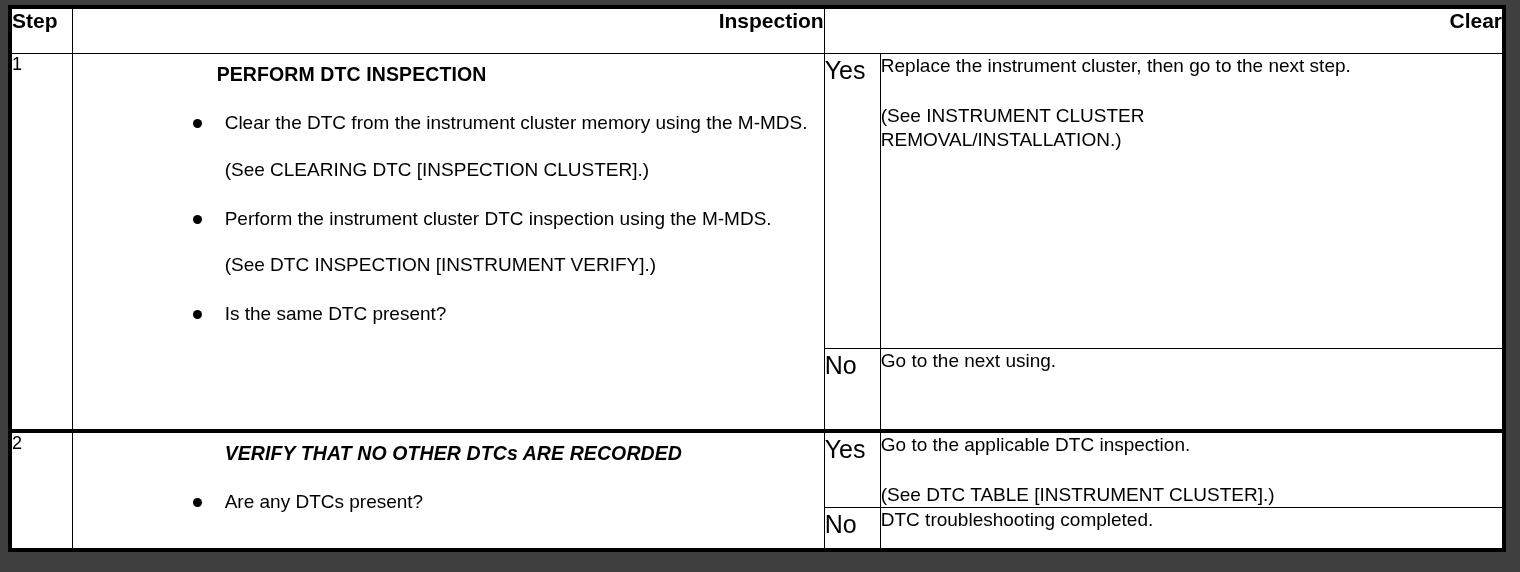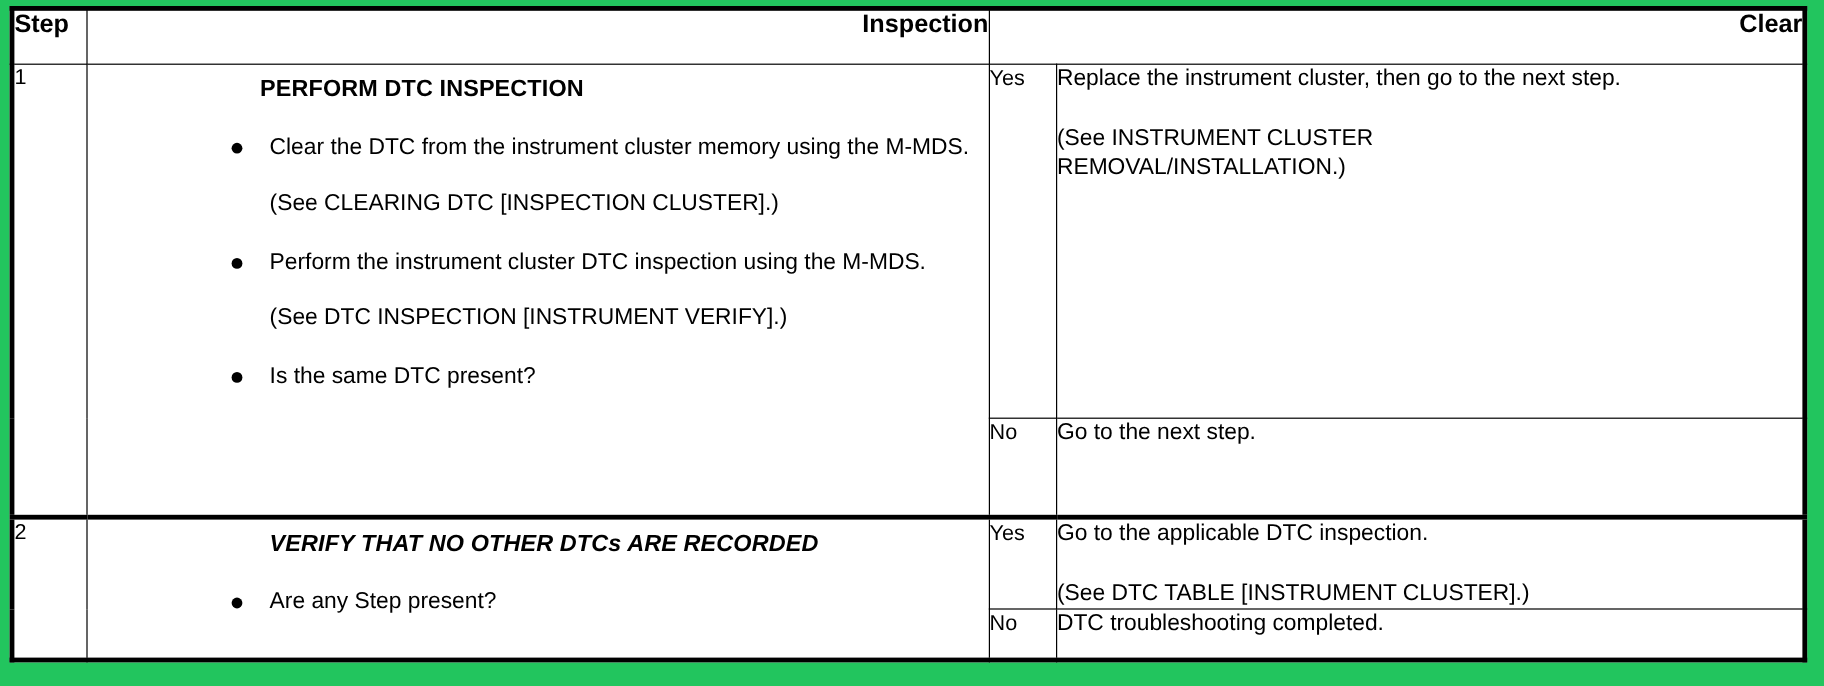--- a/index.html
+++ b/index.html
@@ -12,21 +12,21 @@
     height: 572px;
     font-family: "Liberation Sans", sans-serif;
     color: #000000;
     overflow: hidden;
   }
 
   .sheet {
     position: relative;
     width: 1520px;
     height: 572px;
-    background: #22c55e;
+    background: #404040;
   }
 
   
   .dtc-table {
     position: absolute;
     left: 8px;
     top: 5px;
     width: 1498px;
     border-collapse: collapse;
     table-layout: fixed;
@@ -70,21 +70,21 @@
     border-right: 2px solid #000000;
   }
 
   .insp-cell {
     font-size: 19px;
     padding: 10px 10px 10px 0;
     line-height: 1.30;
   }
 
   .yesno-cell {
-    font-size: 18px;
+    font-size: 25px;
     padding: 11px 0 0 6px;
     line-height: 1.30;
     white-space: nowrap;
   }
 
   .action-cell {
     font-size: 19px;
     padding: 11px 8px 10px 8px;
     line-height: 1.30;
   }
@@ -196,34 +196,34 @@
         <td class="action-cell">
           <div class="act-line">Replace the instrument cluster, then go to the next step.</div>
           <div class="act-line act-gap act-nowrap">(See INSTRUMENT CLUSTER
 REMOVAL/INSTALLATION.)</div>
         </td>
       </tr>
 
       <tr>
         <td class="yesno-cell" style="height:80px;">No</td>
         <td class="action-cell">
-          <div class="act-line">Go to the next step.</div>
+          <div class="act-line">Go to the next using.</div>
         </td>
       </tr>
 
       <tr class="row-major">
         <td class="step-cell" rowspan="2">2</td>
 
         <td class="insp-cell" rowspan="2">
           <div class="insp-title center2">VERIFY THAT NO OTHER DTCs ARE RECORDED</div>
 
           <div class="bullet-list">
             <div class="bullet-item">
               <span class="dot"></span>
-              <span class="btext">Are any Step present?</span>
+              <span class="btext">Are any DTCs present?</span>
             </div>
           </div>
         </td>
 
         <td class="yesno-cell" style="height:62px;">Yes</td>
 
         <td class="action-cell">
           <div class="act-line">Go to the applicable DTC inspection.</div>
           <div class="act-line act-gap">(See DTC TABLE [INSTRUMENT CLUSTER].)</div>
         </td>

